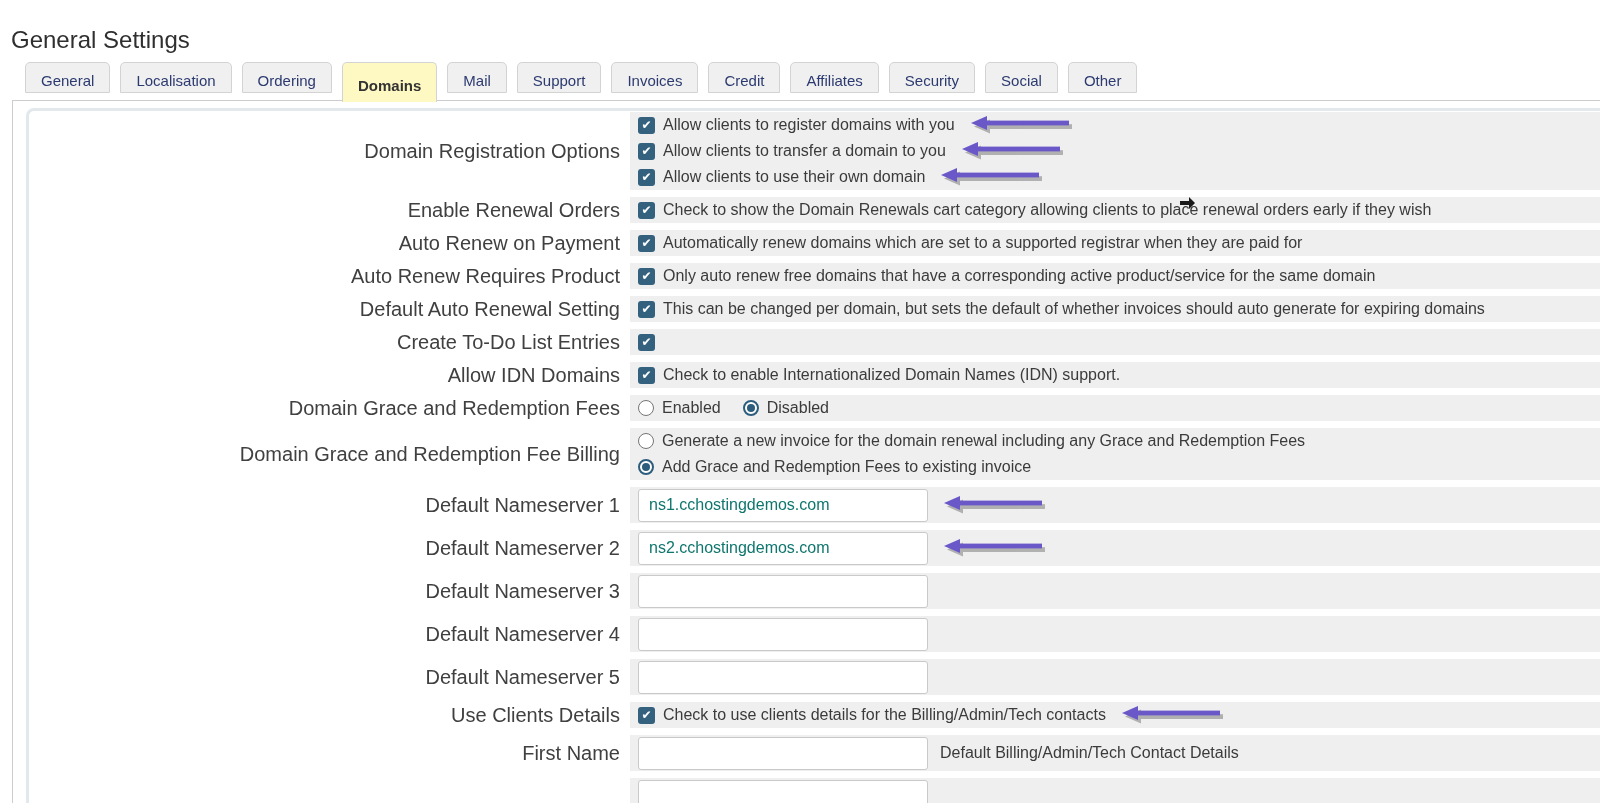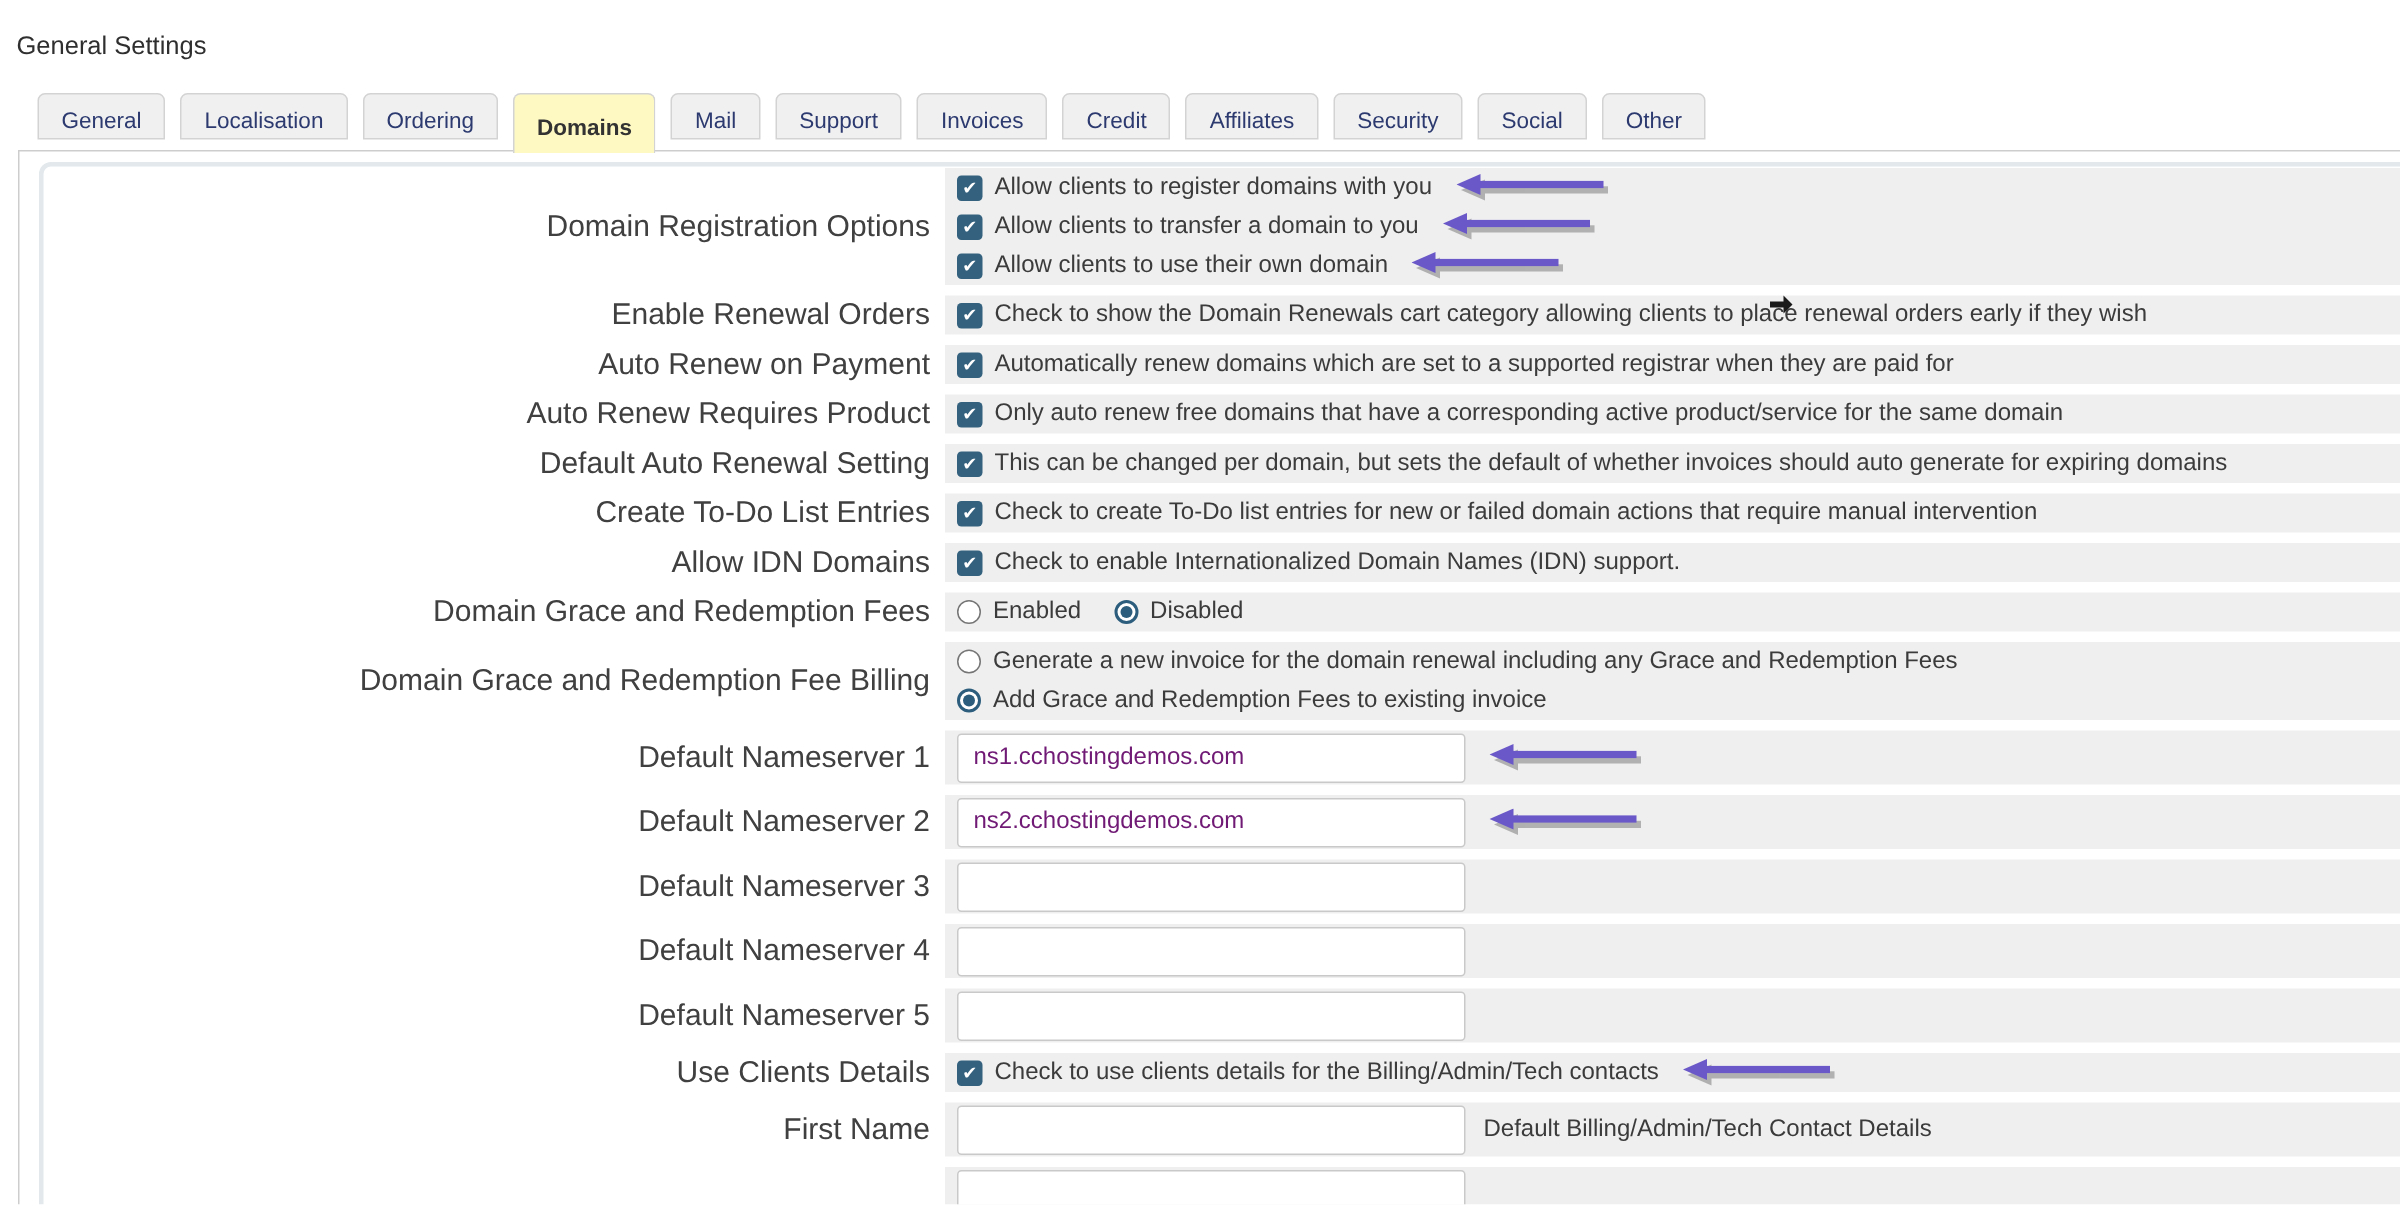--- a/index.html
+++ b/index.html
@@ -1,18 +1,18 @@
 <!DOCTYPE html>
 <html><head>
 <meta charset="utf-8">
 <style>
   html,body{margin:0;padding:0;background:#fff;}
   .page{position:relative;width:1600px;height:803px;background:#ffffff;overflow:hidden;
         color:#3b3b3b;font-family:"Liberation Sans",sans-serif;}
-  .title{position:absolute;left:11px;top:10px;font-size:17px;font-weight:500;color:#2f2f2f;}
+  .title{position:absolute;left:11px;top:10px;font-size:24px;font-weight:500;color:#2f2f2f;}
   .tabbar{position:absolute;left:25px;top:62px;display:flex;gap:10px;align-items:flex-start;height:39px;z-index:3;justify-content:space-between;}
   .tab{box-sizing:border-box;height:31px;padding:5px 15px 0;background:#f0f0f0;border:1px solid #d3d3d3;
        border-radius:5px 5px 0 0;font-size:15px;color:#2c3a70;cursor:pointer;font-family:inherit;line-height:19px;}
   .tab.active{background:#fef9c3;height:40px;border-bottom:0;color:#333;font-weight:700;}
   .pane{position:absolute;left:12px;top:100px;width:1588px;height:703px;
         border-top:1px solid #cdcdcd;border-left:1px solid #cdcdcd;}
   .innerbox{position:absolute;left:13px;top:7px;width:1900px;height:780px;
         border:3px solid #e2e8eb;border-radius:8px;}
   .rows{position:absolute;left:32px;top:112px;width:1568px;}
   .row{display:flex;align-items:stretch;margin-bottom:7px;}
@@ -24,22 +24,22 @@
   .row-group .fld,.row-stack .fld{flex-direction:column;align-items:flex-start;justify-content:center;gap:0;}
   .line{display:flex;align-items:center;gap:8px;min-height:26px;}
   .cb{width:17px;height:17px;border-radius:3px;background:#33617e;color:#fff;display:inline-flex;
       align-items:center;justify-content:center;font-size:12px;line-height:17px;
       font-family:"DejaVu Sans",sans-serif;flex:none;cursor:pointer;}
   .radio{width:16px;height:16px;border-radius:50%;background:#fff;border:1px solid #757575;
       box-sizing:border-box;flex:none;position:relative;cursor:pointer;}
   .radio.on{border:2px solid #2c5d7c;}
   .radio.on::after{content:"";position:absolute;inset:2px;border-radius:50%;background:#2c5d7c;}
   .rgap{margin-left:14px;}
-  .tin{box-sizing:border-box;width:339px;height:33px;border:1px solid #c9c9c9;border-radius:3px;
-      background:#fff;padding:12px 10px;font-size:16px;color:#701a75;font-family:inherit;}
+  .tin{box-sizing:border-box;width:290px;height:33px;border:1px solid #c9c9c9;border-radius:3px;
+      background:#fff;padding:12px 10px;font-size:16px;color:#0f766e;font-family:inherit;}
   .arrow{flex:none;margin-left:8px;display:block;}
   .sfx{margin-left:4px;}
   .cursor{position:absolute;left:1178px;top:196px;z-index:5;}
 </style>
 </head>
 <body>
 
 <div class="page">
   <h1 class="title">General Settings</h1>
 
@@ -144,21 +144,20 @@
             <span class="cb">✔</span>
             <span>This can be changed per domain, but sets the default of whether invoices should auto generate for expiring domains</span>
           </div>
         </div>
       </div>
       <div class="row row-check">
         <div class="lbl">Create To-Do List Entries</div>
         <div class="fld">
           <div class="line">
             <span class="cb">✔</span>
-            <span>Check to create To-Do list entries for new or failed domain actions that require manual intervention</span>
           </div>
         </div>
       </div>
       <div class="row row-check">
         <div class="lbl">Allow IDN Domains</div>
         <div class="fld">
           <div class="line">
             <span class="cb">✔</span>
             <span>Check to enable Internationalized Domain Names (IDN) support.</span>
           </div>

